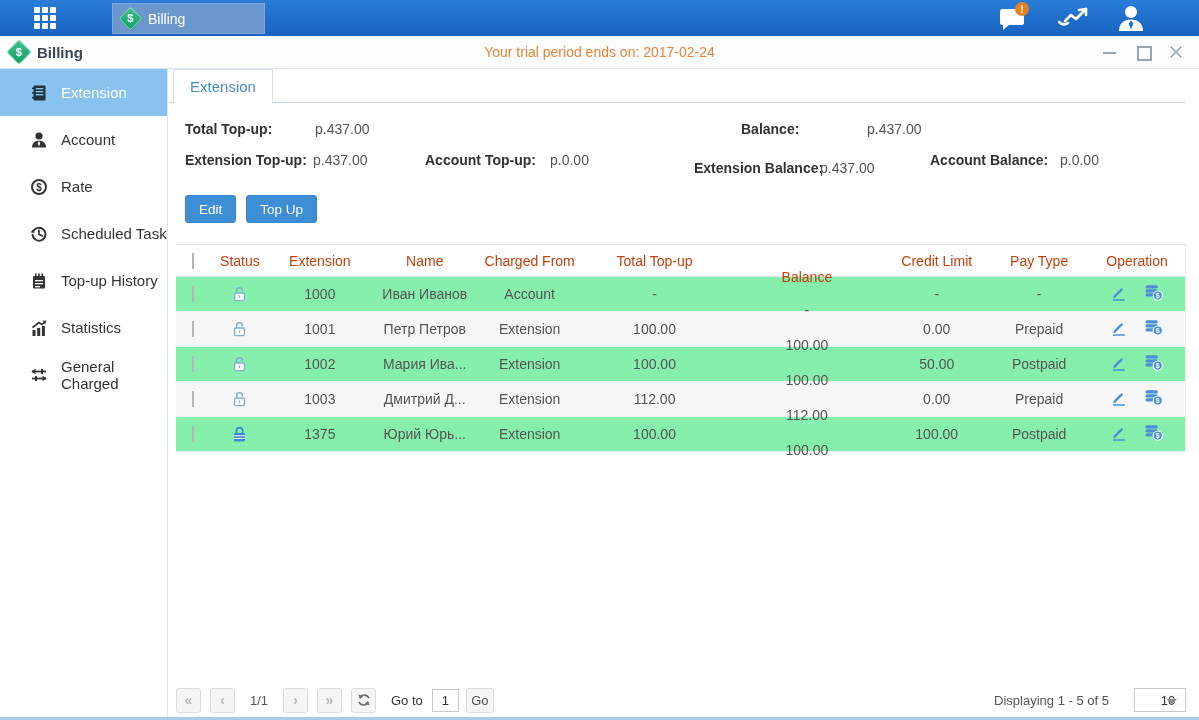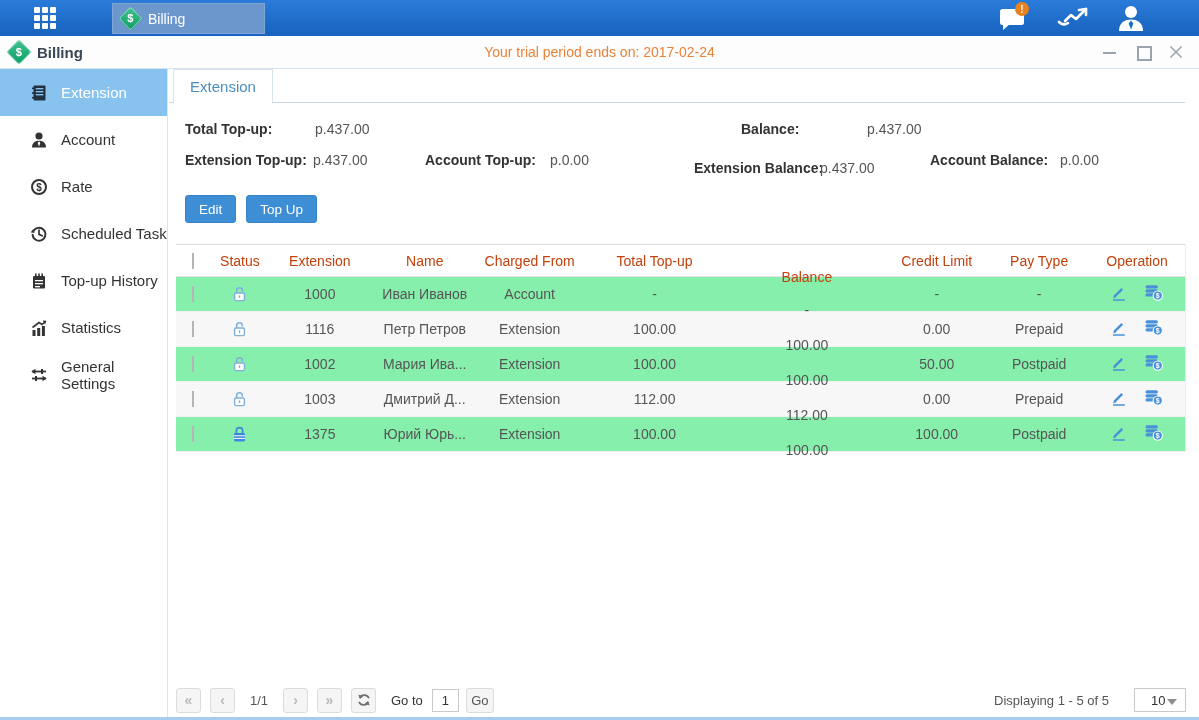--- a/index.html
+++ b/index.html
@@ -94,21 +94,21 @@
             display:flex; align-items:center; justify-content:center; color:#b8b8b8;
             font-size:14px; font-weight:bold; margin-right:9px; cursor:pointer; }
   .pg-ind { width:30px; text-align:center; margin-right:9px; color:#555; }
   .goto-label { margin:0 9px 0 6px; color:#333; }
   .goto-input { width:27px; height:23px; border:1px solid #c9c9c9; text-align:center;
                 font-size:13px; color:#333; margin-right:7px; font-family:"Liberation Sans",sans-serif; }
   .go-btn { width:28px; height:25px; background:#f5f5f5; border:1px solid #dcdcdc; border-radius:3px;
             color:#555; font-size:13px; cursor:pointer; font-family:"Liberation Sans",sans-serif; }
   .pg-right { margin-left:auto; display:flex; align-items:center; gap:25px; }
   .select { width:52px; height:24px; border:1px solid #c9c9c9; background:#fff; position:relative;
-            display:flex; align-items:center; padding-left:16px; color:#333; cursor:pointer; }
+            display:flex; align-items:center; padding-left:16px; color:#333; cursor:pointer;justify-content:center; }
   .select::after { content:""; position:absolute; right:8px; top:10px; border-left:5px solid transparent;
                    border-right:5px solid transparent; border-top:6px solid #8f8f8f; }
 
   .bottom-edge { position:absolute; left:0; bottom:0; width:1199px; height:3px; background:#a9ccee; }
 </style>
 </head>
 <body>
 
 <div class="screen">
 
@@ -235,21 +235,21 @@
     </div>
     <div class="side-item">
       <svg width="18" height="18" viewBox="0 0 18 18">
         <line x1="2" y1="5.5" x2="16" y2="5.5" stroke="#333" stroke-width="1.8"></line>
         <path d="M5.5 2.8 L1.3 5.5 L5.5 8.2 Z" fill="#333"></path>
         <rect x="11" y="3" width="2" height="5" fill="#333"></rect>
         <line x1="2" y1="12.5" x2="16" y2="12.5" stroke="#333" stroke-width="1.8"></line>
         <path d="M12.5 9.8 L16.7 12.5 L12.5 15.2 Z" fill="#333"></path>
         <rect x="5" y="10" width="2" height="5" fill="#333"></rect>
       </svg>
-      <span>General Settings</span>
+      <span>General Charged</span>
     </div>
   </aside>
 
   <main class="content">
 
     <div class="tabstrip">
       <div class="tab">Extension</div>
     </div>
 
     <div class="stats">
@@ -338,21 +338,21 @@
       <div class="trow">
         <div class="cell c0"><span class="checkbox"></span></div>
         <div class="cell c1">
           <svg class="lock-open" width="17" height="18" viewBox="0 0 17 18">
             <path d="M5.6 8 V5.7 A2.9 2.9 0 0 1 11.4 5.7 V6.6" fill="none" stroke="#7fb0dc" stroke-width="1.5"></path>
             <rect x="3.6" y="8" width="9.8" height="7.6" rx="1.4" fill="#fff" stroke="#7fb0dc" stroke-width="1.4"></rect>
             <line x1="8.5" y1="10.4" x2="8.5" y2="12.9" stroke="#7fb0dc" stroke-width="1.4"></line>
           </svg>
           
         </div>
-        <div class="cell c2">1116</div>
+        <div class="cell c2">1001</div>
         <div class="cell c3">Петр Петров</div>
         <div class="cell c4">Extension</div>
         <div class="cell c5">100.00</div>
         <div class="cell c6">100.00</div>
         <div class="cell c7">0.00</div>
         <div class="cell c8">Prepaid</div>
         <div class="cell c9">
           <span class="op-ic">
             <svg width="16" height="16" viewBox="0 0 16 16">
               <line x1="3.2" y1="11.8" x2="11.2" y2="3.8" stroke="#4a90d9" stroke-width="2.4"></line>

